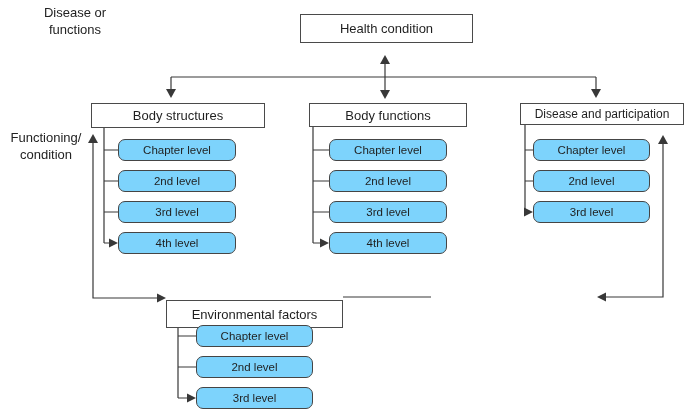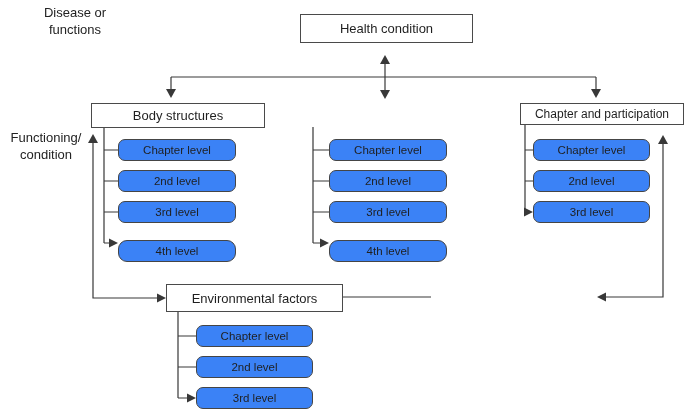--- a/index.html
+++ b/index.html
@@ -28,52 +28,52 @@
     justify-content: center;
     font-size: 13px;
     z-index: 2;
     white-space: nowrap;
   }
   .node.small { font-size: 12px; }
   .levelbox {
     position: absolute;
     border: 1.2px solid #454545;
     border-radius: 7px;
-    background: #3b82f6;
+    background: #7dd3fc;
     display: flex;
     align-items: center;
     justify-content: center;
     font-size: 11.5px;
     z-index: 2;
     white-space: nowrap;
   }
   .flabel {
     position: absolute;
     font-size: 13px;
     line-height: 17px;
     text-align: center;
     color: #232323;
     z-index: 2;
   }
   
   .pos-health   { left: 300px; top: 14px;  width: 173px; height: 29px; }
   .pos-bs       { left: 91px;  top: 103px; width: 174px; height: 25px; }
   .pos-bf       { left: 309px; top: 103px; width: 158px; height: 24px; }
   .pos-ap       { left: 520px; top: 103px; width: 164px; height: 22px; }
-  .pos-env      { left: 166px; top: 284px; width: 177px; height: 28px; }
+  .pos-env      { left: 166px; top: 300px; width: 177px; height: 28px; }
   .pos-ind      { left: 431px; top: 286px; width: 166px; height: 26px; }
 
   .bs-col  { left: 118px; width: 118px; height: 22px; }
   .bf-col  { left: 329px; width: 118px; height: 22px; }
   .ap-col  { left: 533px; width: 117px; height: 22px; }
   .env-col { left: 196px; width: 117px; height: 22px; }
   .row-1 { top: 139px; }
   .row-2 { top: 170px; }
   .row-3 { top: 201px; }
-  .row-4 { top: 240px; border-radius: 9px; }
+  .row-4 { top: 232px; }
   .erow-1 { top: 325px; }
   .erow-2 { top: 356px; }
   .erow-3 { top: 387px; }
 
   .pos-disease     { left: 18px; top: 4px;   width: 114px; }
   .pos-functioning { left: 0px;  top: 105px; width: 92px; margin-top: 24px;  }
   .pos-contextual  { left: 2px;  top: 316px; width: 92px;  }
 </style>
 </head>
 <body>
@@ -119,21 +119,22 @@
     <div>Disease or</div>
     <div>functions</div>
   </div>
   <div class="flabel pos-functioning">
     <div>Functioning/</div>
     <div>condition</div>
   </div>
 
   <div class="node pos-health">Health condition</div>
   <div class="node pos-bs">Body structures</div>
-  <div class="node small pos-ap">Chapter and participation</div>
+  <div class="node pos-bf">Body functions</div>
+  <div class="node small pos-ap">Disease and participation</div>
   <div class="node pos-env">Environmental factors</div>
 
   <div class="levelbox bs-col row-1">Chapter level</div>
   <div class="levelbox bs-col row-2">2nd level</div>
   <div class="levelbox bs-col row-3">3rd level</div>
   <div class="levelbox bs-col row-4">4th level</div>
 
   <div class="levelbox bf-col row-1">Chapter level</div>
   <div class="levelbox bf-col row-2">2nd level</div>
   <div class="levelbox bf-col row-3">3rd level</div>

